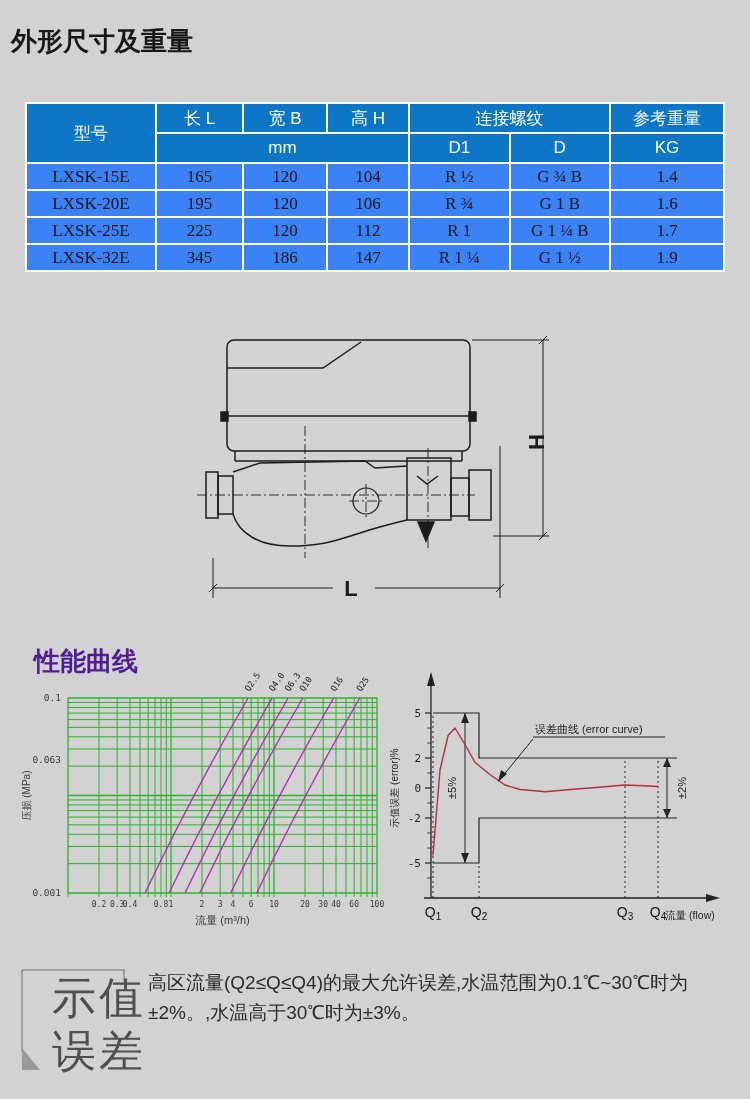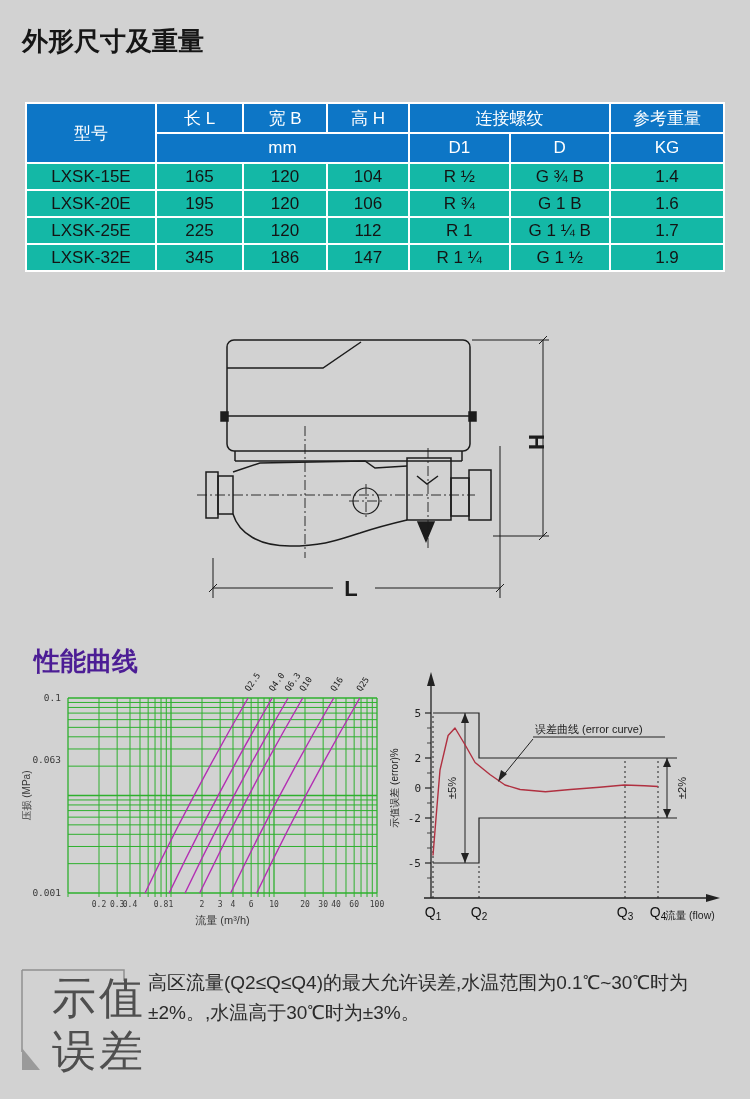--- a/index.html
+++ b/index.html
@@ -1,23 +1,23 @@
 <!DOCTYPE html>
 <html><head>
 <meta charset="utf-8">
 <style>
   html,body{margin:0;padding:0;}
   .page{position:relative;width:750px;height:1099px;background:#d2d2d2;
         font-family:"Liberation Sans",sans-serif;overflow:hidden;color:#1a1a1a;}
-  .t1{position:absolute;left:22px;top:24px;margin:0;font-size:26px;font-weight:bold;color:#161616;}
+  .t1{position:absolute;left:11px;top:24px;margin:0;font-size:26px;font-weight:bold;color:#161616;}
   .t2{position:absolute;left:18px;top:628px;margin:16px;font-size:26px;font-weight:bold;color:#4c1d95;}
   table.spec{position:absolute;left:25px;top:102px;width:700px;border-collapse:collapse;
              table-layout:fixed;font-size:17px;padding-left:25px;}
   table.spec th{background:#0d76c6;color:#fff;font-weight:normal;border:2px solid #fff;padding:0;height:28px;}
-  table.spec td{background:#14b8a6;color:#141414;border:2px solid #fff;text-align:center;padding:0;height:25px;}
+  table.spec td{background:#3b82f6;color:#141414;border:2px solid #fff;text-align:center;padding:0;height:25px;font-family:Liberation Serif, serif;}
   .c-model{width:128px;} .c-len{width:85px;} .c-wid{width:82px;} .c-hei{width:80px;}
   .c-d1{width:93px;} .c-d{width:120px;} .c-kg{width:112px;}
   svg{position:absolute;}
   #drawing{left:175px;top:296px;}
   #left-chart{left:12px;top:650px;}
   #right-chart{left:388px;top:660px;}
   .badge{position:absolute;left:52px;top:972px;font-size:44px;line-height:1.2;
          color:#4f4f4f;letter-spacing:3px;}
   #badge-deco{left:18px;top:964px;}
   .ntext{position:absolute;left:148px;top:968px;width:592px;font-size:19px;line-height:1.6;color:#2b2b2b;}

